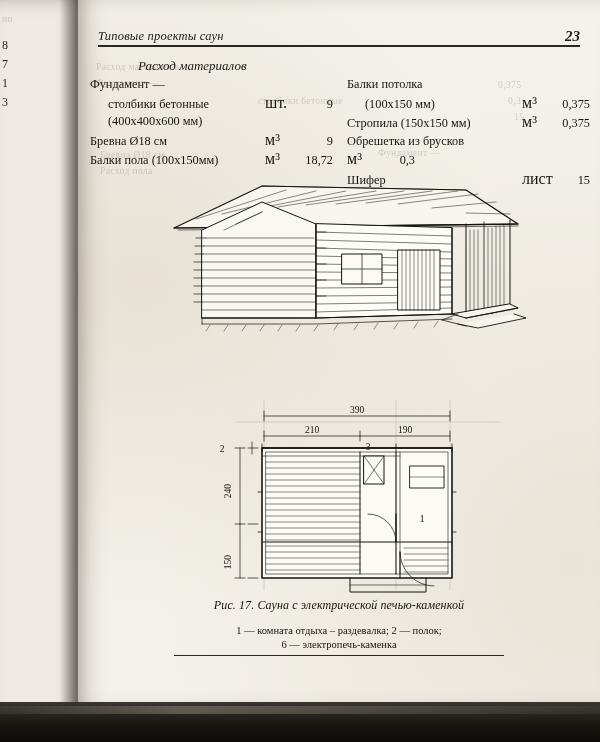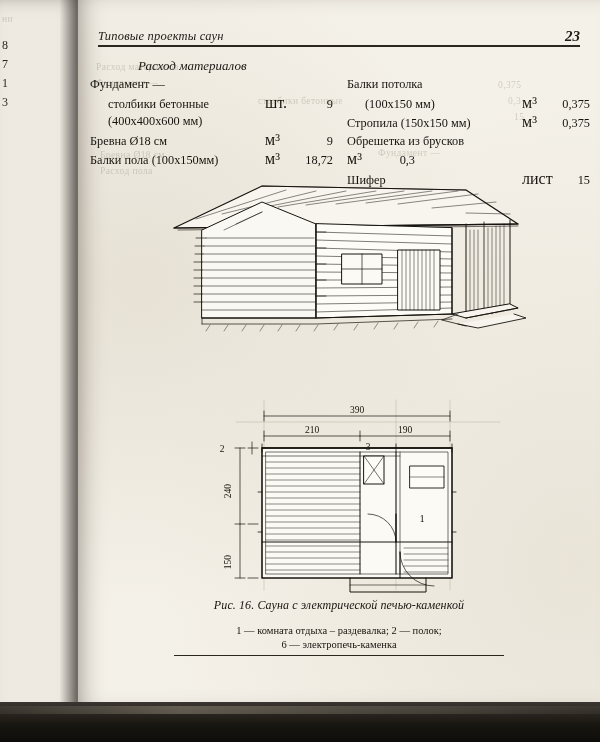--- a/index.html
+++ b/index.html
@@ -528,21 +528,21 @@
           <text x="168" y="58" text-anchor="middle">3</text>
           <text x="222" y="130" text-anchor="middle" font-size="10.5">1</text>
           <text x="31" y="99" text-anchor="middle" transform="rotate(-90 31 99)">240</text>
           <text x="31" y="170" text-anchor="middle" transform="rotate(-90 31 170)">150</text>
           <text x="22" y="60" text-anchor="middle">2</text>
         </g>
       </svg>
     </div>
 
     <div class="caption">
-      <div class="c1">Рис. 16. Сауна с электрической печью-каменкой</div>
+      <div class="c1">Рис. 17. Сауна с электрической печью-каменкой</div>
       <div class="c2">
         <div>1 — комната отдыха – раздевалка; 2 — полок;</div>
         <div>6 — электропечь-каменка</div>
       </div>
     </div>
 
     <div class="bottom-rule"></div>
   </div>
 
   <div class="bottom-edge">

